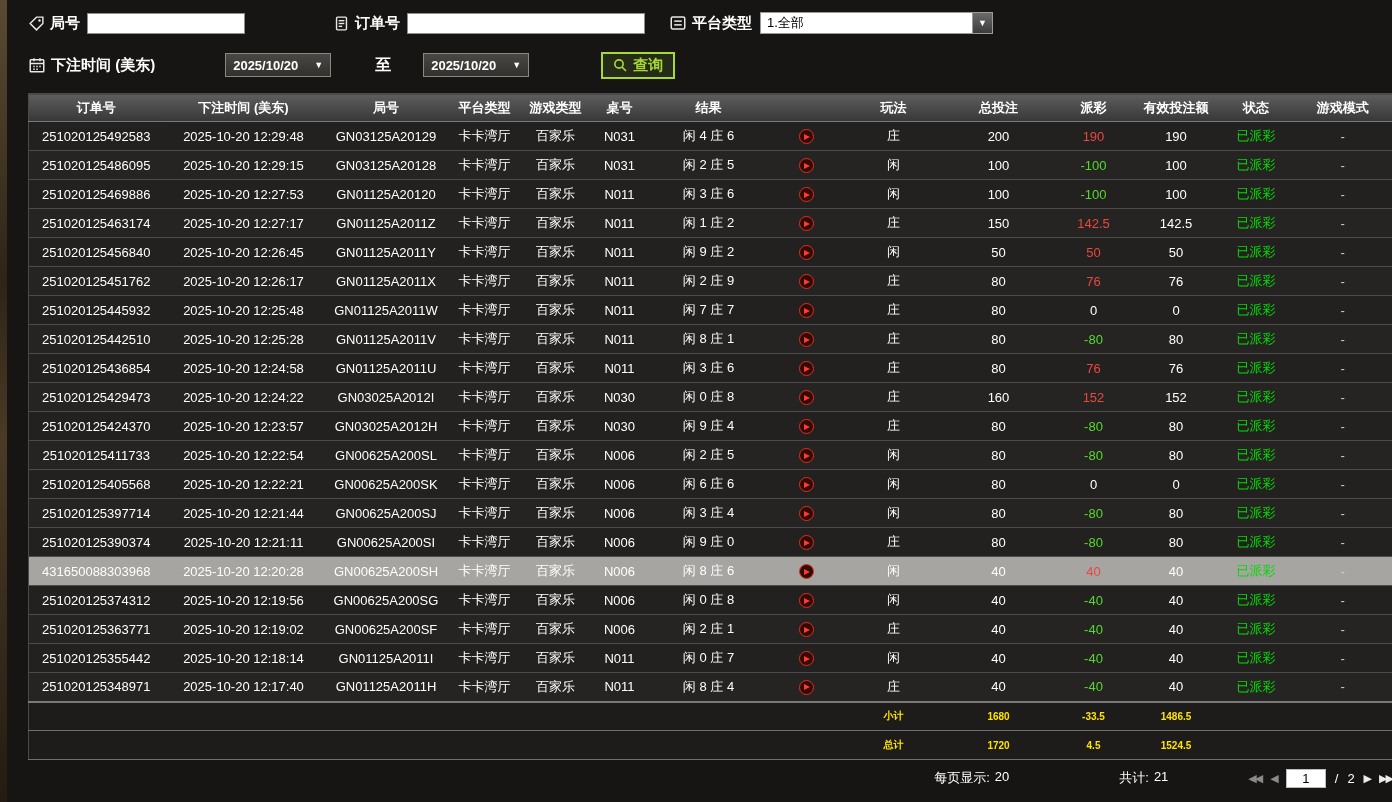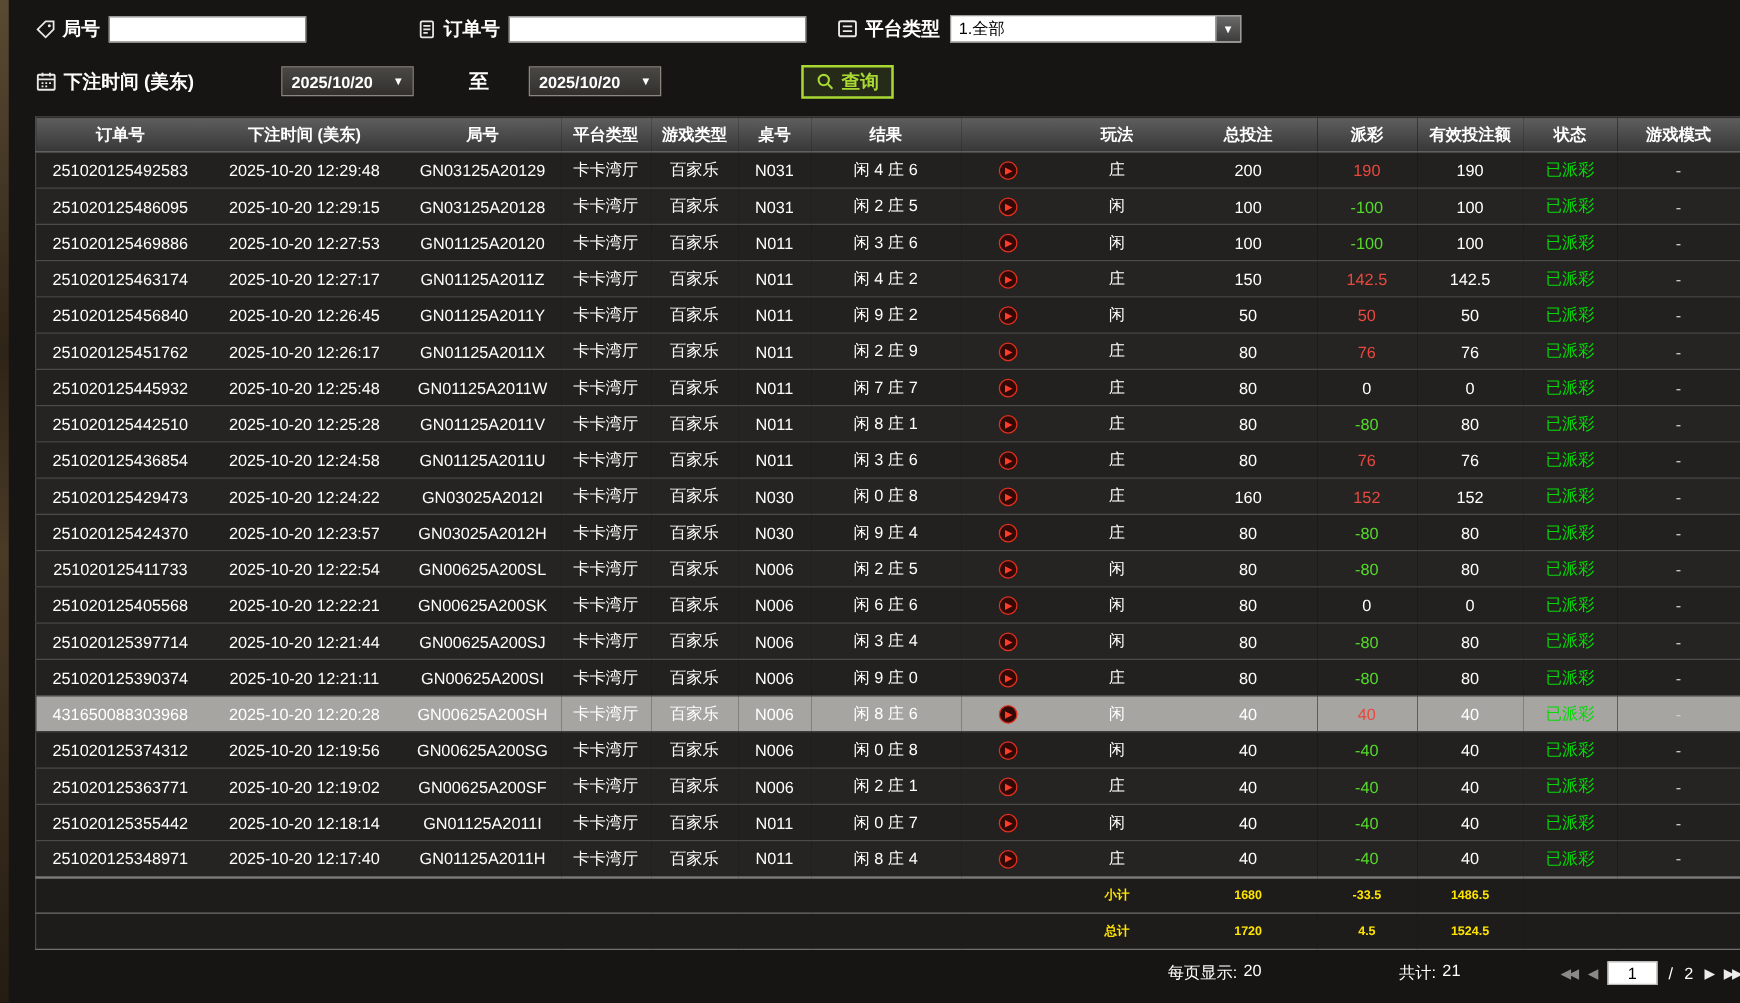--- a/index.html
+++ b/index.html
@@ -31,21 +31,21 @@
   .select .sel-arrow { margin-left:auto; width:20px; height:20px;
     background:linear-gradient(#6a6a6a,#3c3c3c); border-left:1px solid #999;
     color:#fff; font-size:9px; display:flex; align-items:center; justify-content:center; }
   .date-btn { margin-left:70px; width:106px; height:24px;
     background:linear-gradient(#4a4844,#32302d); border:1px solid #8a8680;
     color:#fff; font-size:13px; font-weight:bold; display:flex; align-items:center;
     justify-content:space-between; padding:8px 7px; cursor:pointer; }
   .date-btn .arrow { font-size:9px; }
   .date-btn.to-date { margin-left:32px; }
   .to-label { margin-left:44px; font-size:16px; font-weight:bold; }
-  .query-btn { margin-left:112px; height:27px; display:flex; align-items:center; gap:5px;
+  .query-btn { margin-left:72px; height:27px; display:flex; align-items:center; gap:5px;
     border:2px solid var(--query-green,#9ed22f); background:#262a18;
     color:var(--query-green,#c8e43a); font-size:15px; font-weight:bold;
     padding:0 10px; cursor:pointer; }
 
   
   table { border-collapse:collapse; table-layout:fixed; width:1364px;
     margin-left:28px; margin-top:13px; font-size:13px; border:1px solid #4a4a4a; }
   thead th { background:linear-gradient(#5e5e5e,#373737); color:#fff; font-weight:bold;
     height:28px; border-bottom:1px solid #7a7a7a; white-space:nowrap; overflow:hidden; }
   tbody td { height:29px; text-align:center; color:#fff; white-space:nowrap;
@@ -247,21 +247,21 @@
     <td class="c-status">已派彩</td>
     <td class="c-mode">-</td>
   </tr>
       <tr class="data-row">
     <td>251020125463174</td>
     <td>2025-10-20 12:27:17</td>
     <td>GN01125A2011Z</td>
     <td>卡卡湾厅</td>
     <td>百家乐</td>
     <td>N011</td>
-    <td>闲 4 庄 2</td>
+    <td>闲 1 庄 2</td>
     <td><span class="play-btn"></span></td>
     <td>庄</td>
     <td>150</td>
     <td class="payout-win">142.5</td>
     <td>142.5</td>
     <td class="c-status">已派彩</td>
     <td class="c-mode">-</td>
   </tr>
       <tr class="data-row">
     <td>251020125456840</td>

